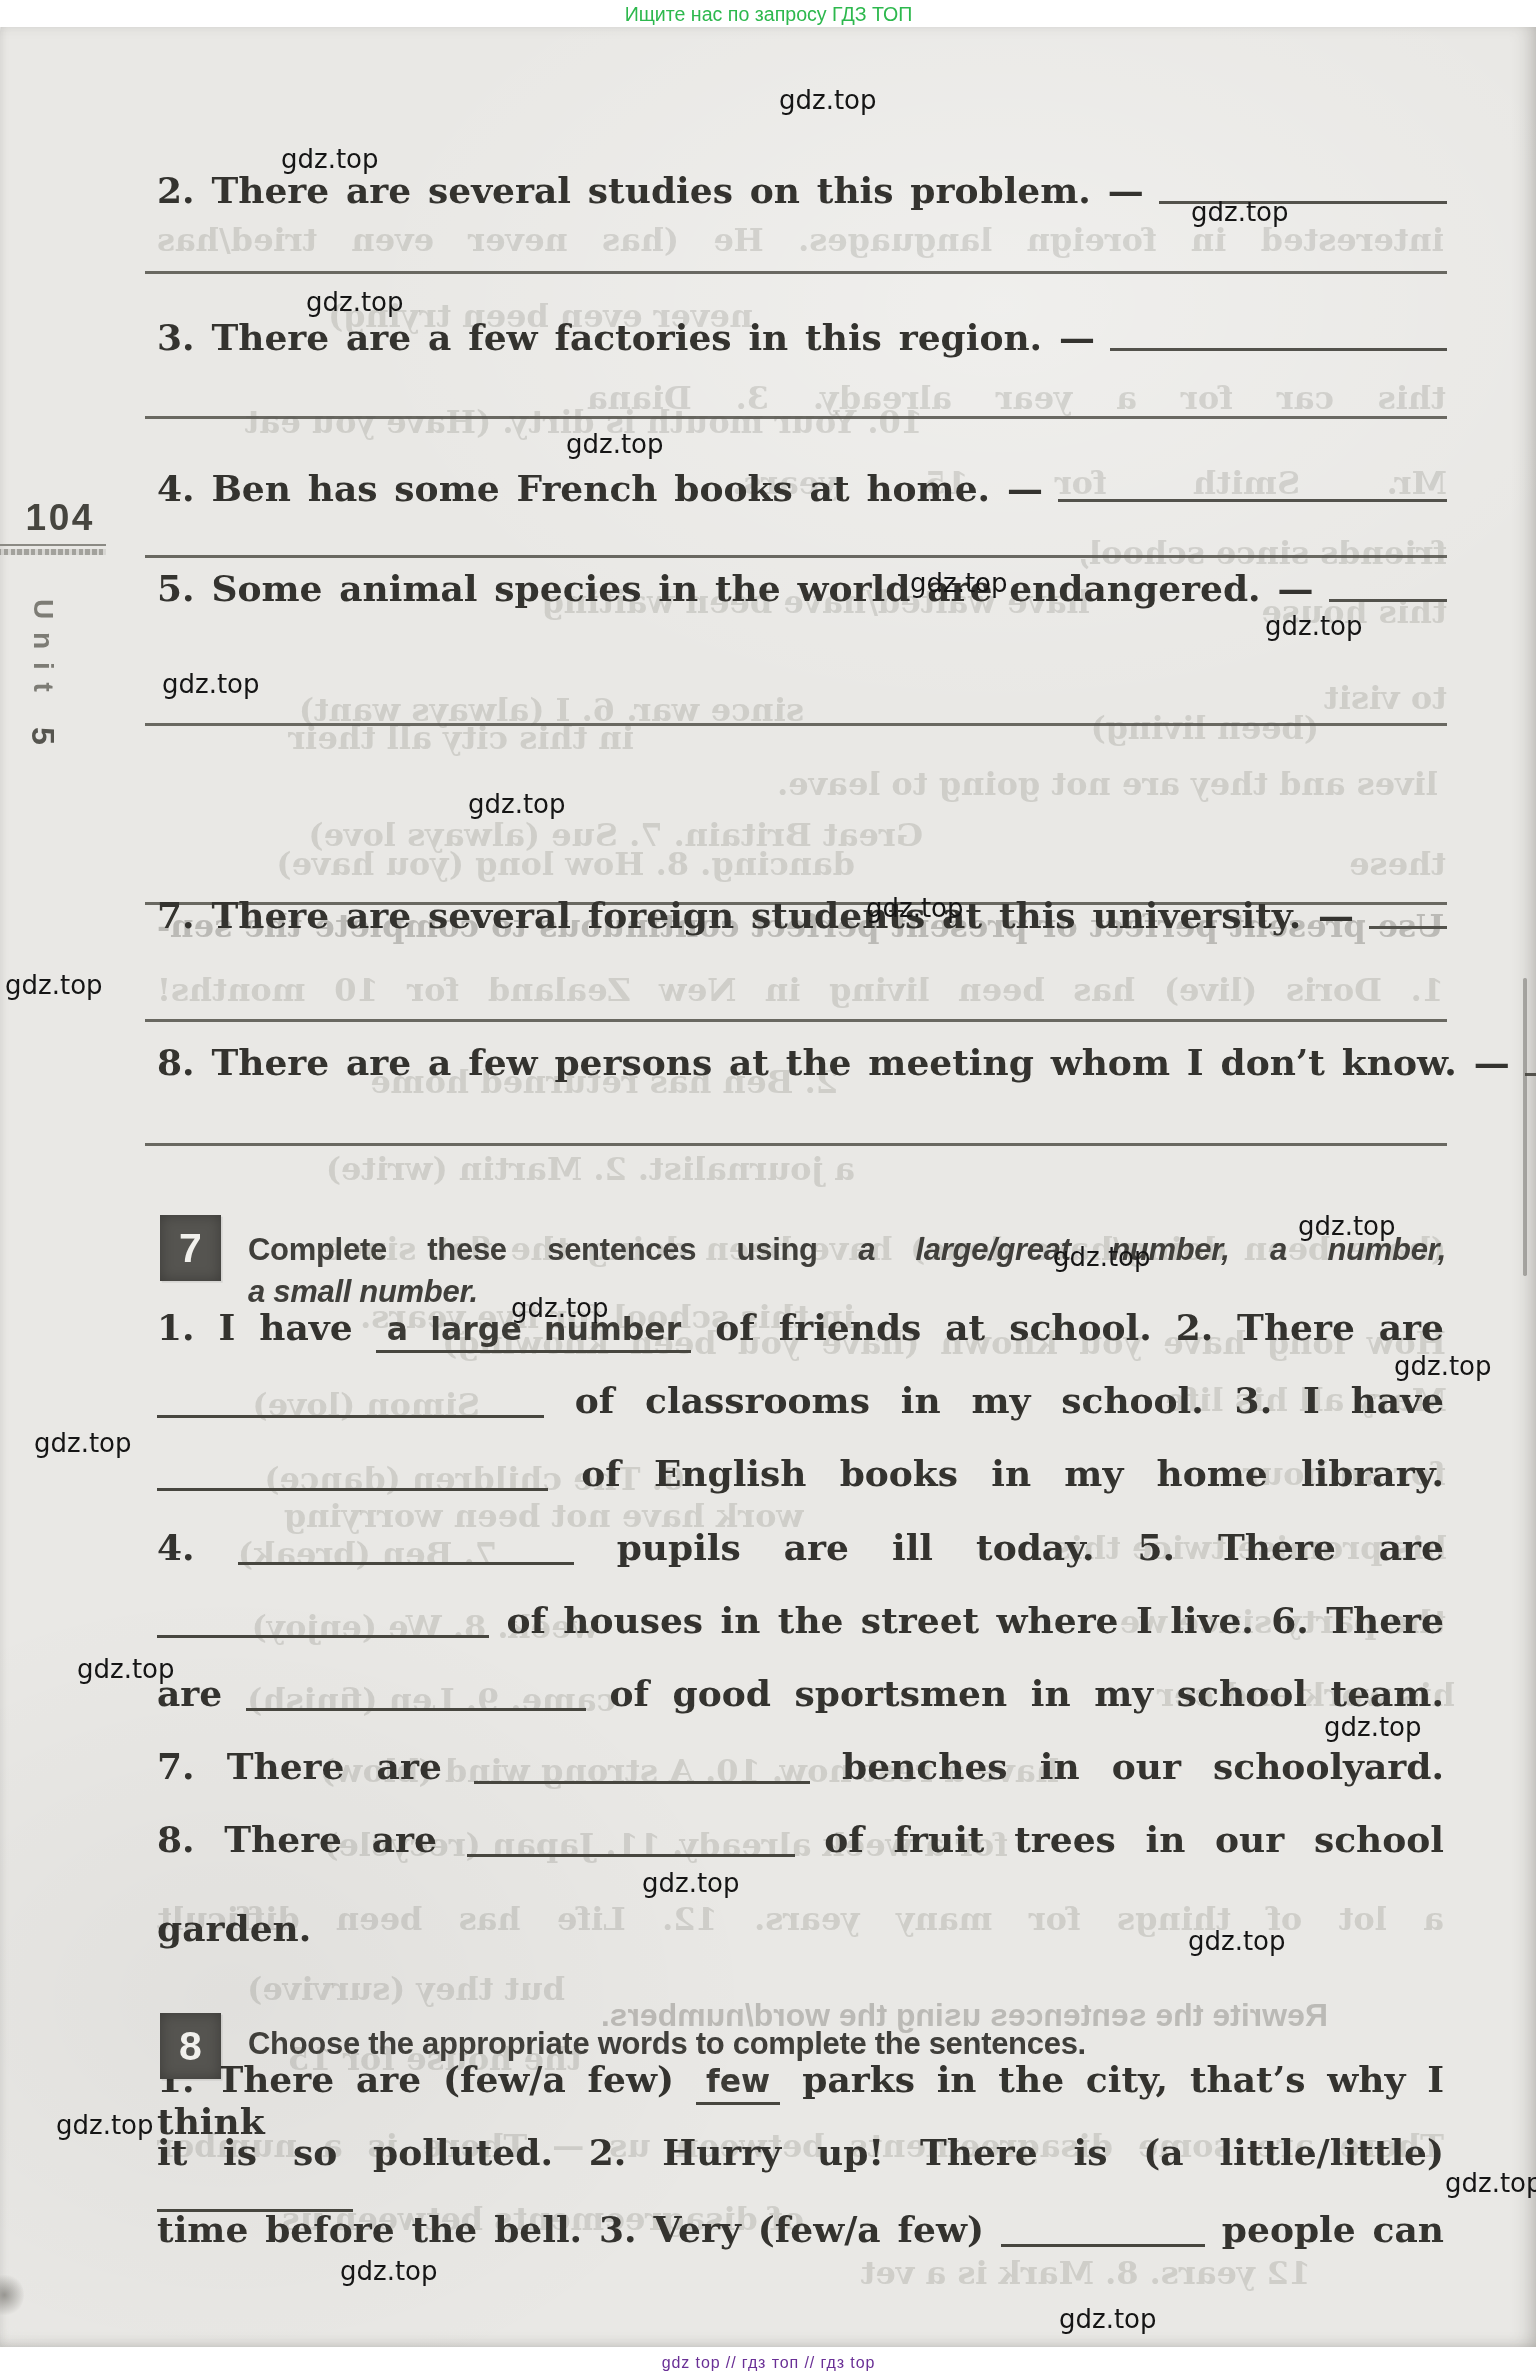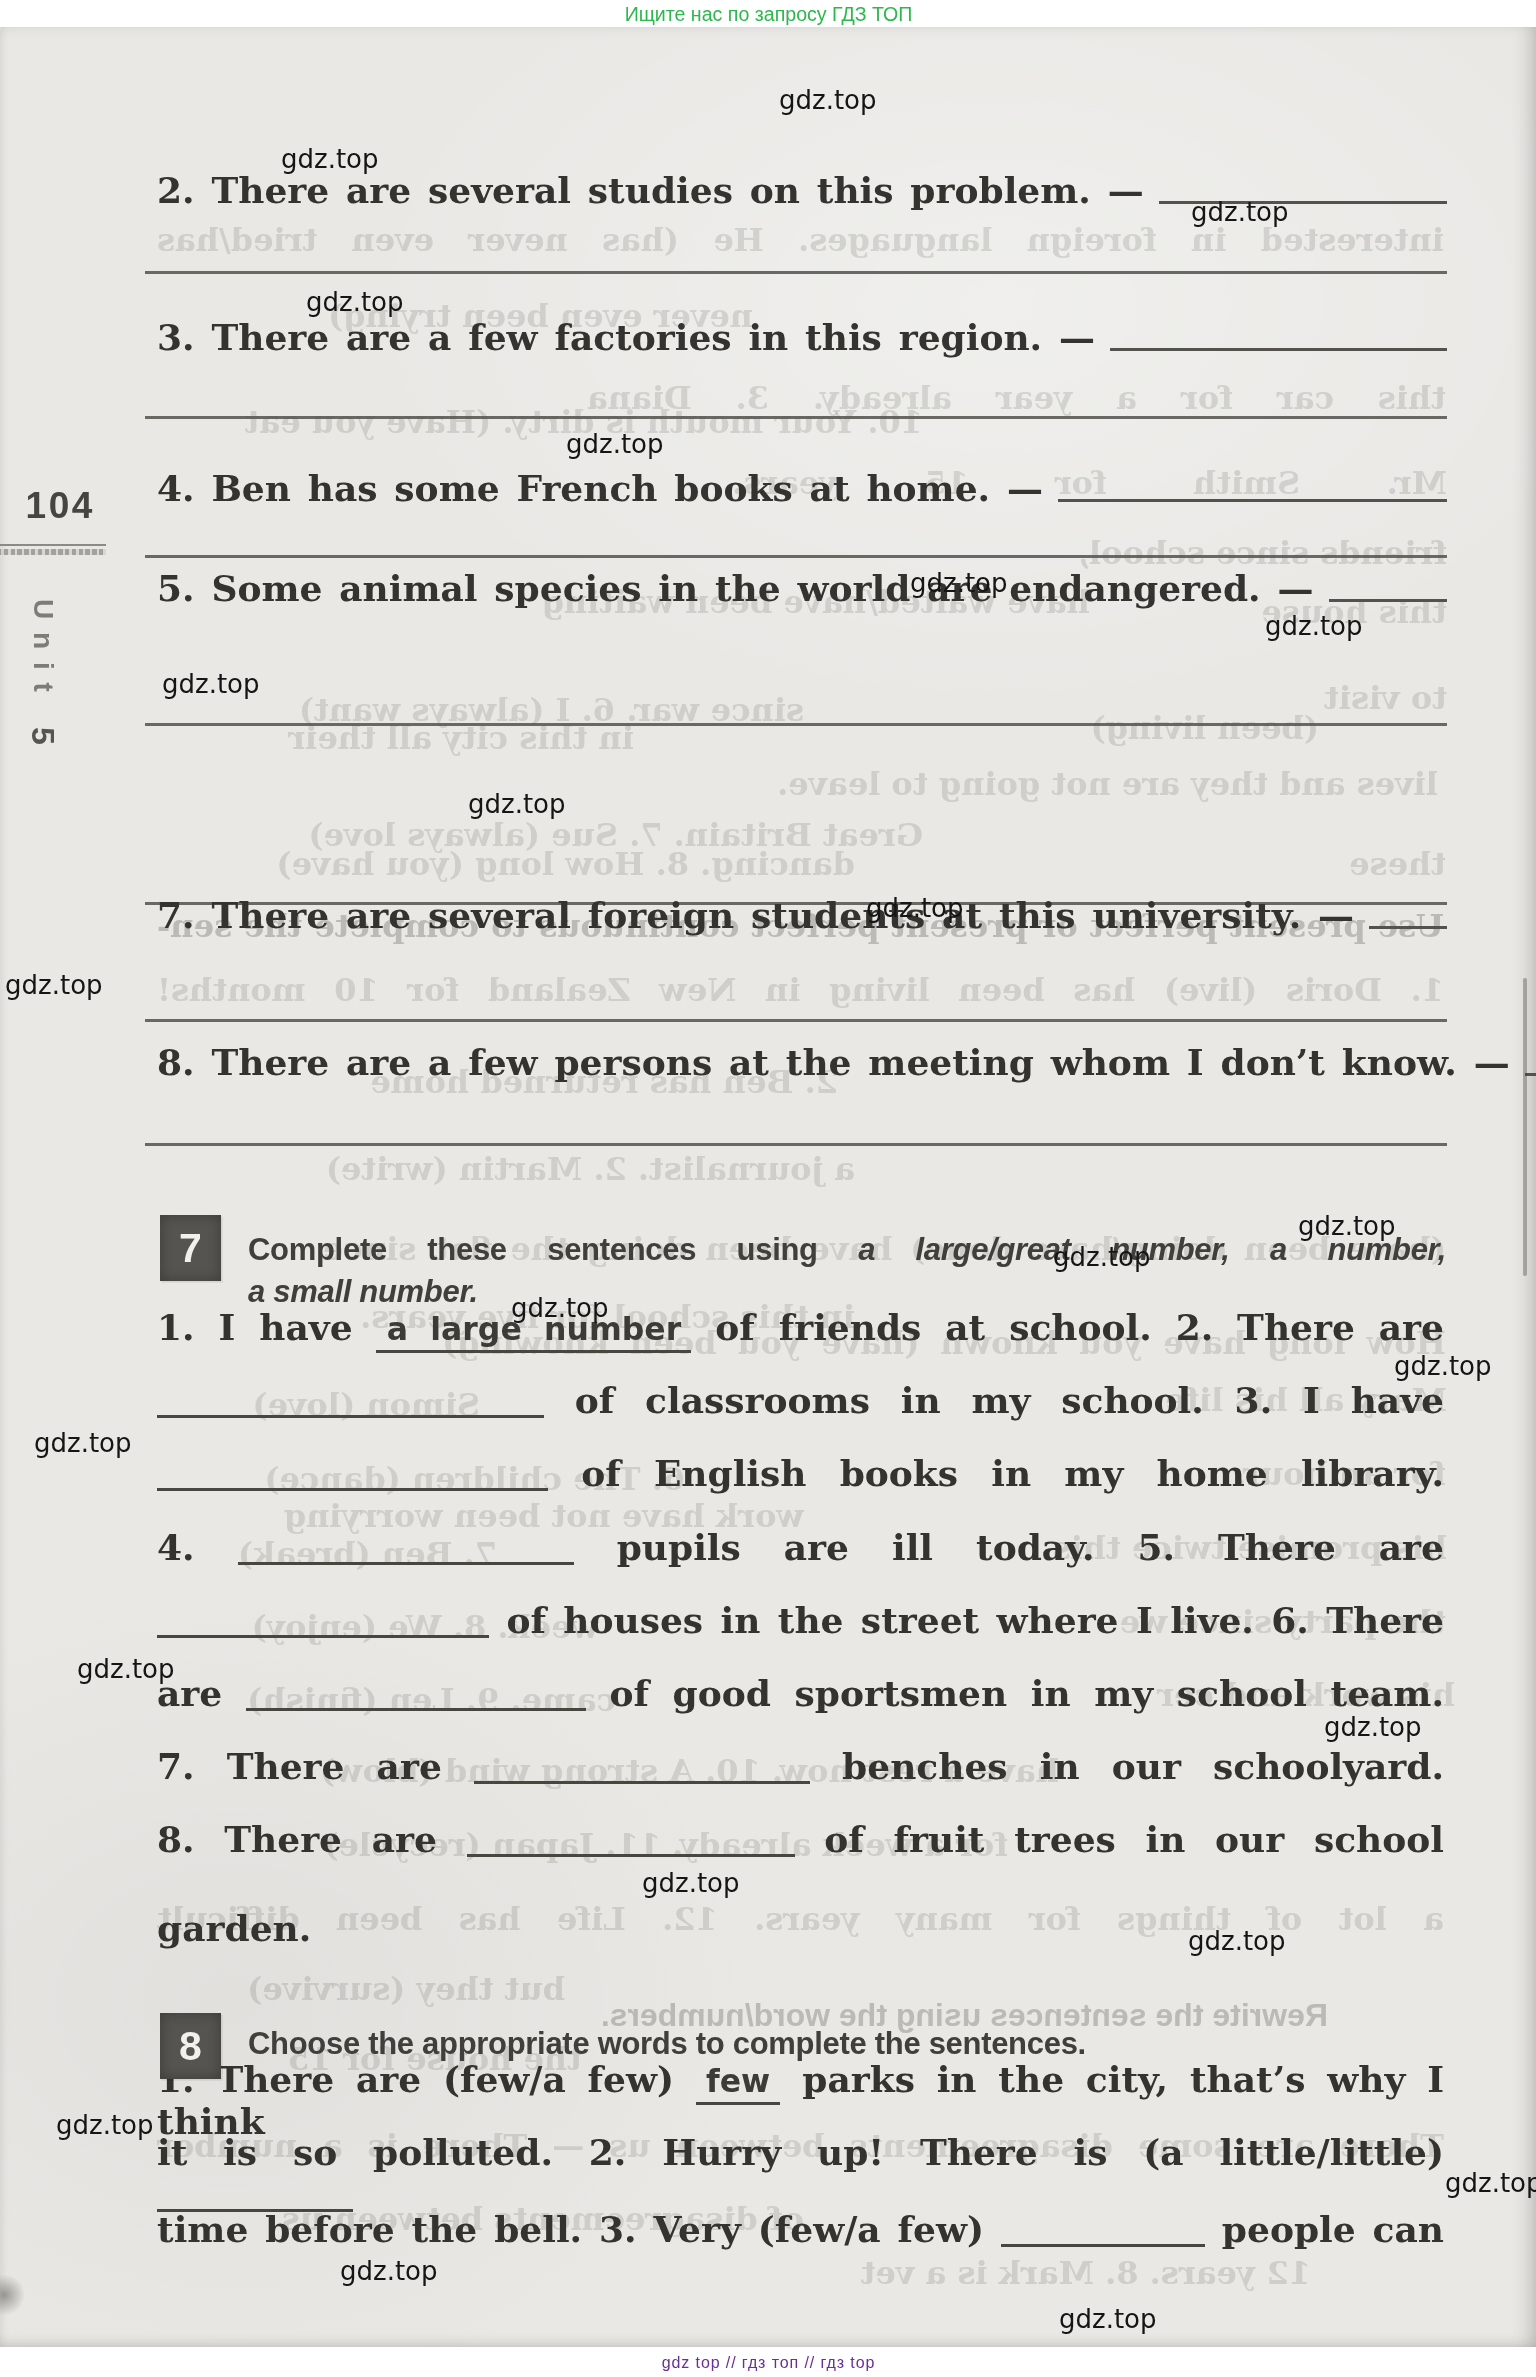--- a/index.html
+++ b/index.html
@@ -19,21 +19,21 @@
           radial-gradient(766px 596px at 15% 85%, rgba(0,0,0,.035), rgba(0,0,0,0) 70%),
           #e9e8e5;
         box-shadow: inset -13.6px 0 19px -8.5px rgba(60,58,52,.28),
                     inset 5.1px 0 12px -6.8px rgba(60,58,52,.14),
                     inset 0 -8.5px 15.3px -8.5px rgba(60,58,52,.18);}
   .edge-line{position:absolute;right:10.2px;top:951px;width:3.4px;height:298px;
              background:rgba(70,68,62,.38);border-radius:1.7px;}
   .corner-blob{position:absolute;left:-15.3px;top:2246px;width:39px;height:44px;border-radius:50%;
              background:radial-gradient(circle, rgba(90,88,82,.55), rgba(90,88,82,0) 70%);}
   
-  .pagenum{position:absolute;left:25.5px;top:458px;font-size:37px;font-weight:700;
+  .pagenum{position:absolute;left:25.5px;top:470px;font-size:37px;font-weight:700;
            color:#46453f;letter-spacing:2.6px;}
   .pn-rule1{position:absolute;left:-3.4px;top:517px;width:109px;height:1.7px;background:#8b8a84;}
   .pn-rule2{position:absolute;left:-3.4px;top:522px;width:109px;height:6px;opacity:.75;
             background:repeating-linear-gradient(90deg,#8b8a84 0 4.3px,rgba(139,138,132,.25) 4.3px 6.8px);}
   .unit{position:absolute;left:24px;top:572px;writing-mode:vertical-rl;text-orientation:mixed;
         font-weight:700;font-size:28px;color:#7d7c75;letter-spacing:12.8px;}
   .unit .unit5{margin-top:22px;font-size:32px;color:#56554f;letter-spacing:0;}
   
   .ser{font-family:"DejaVu Serif","Liberation Serif",serif;font-weight:700;
        color:#34332f;font-size:36px;line-height:1.16;word-spacing:4.3px;}

